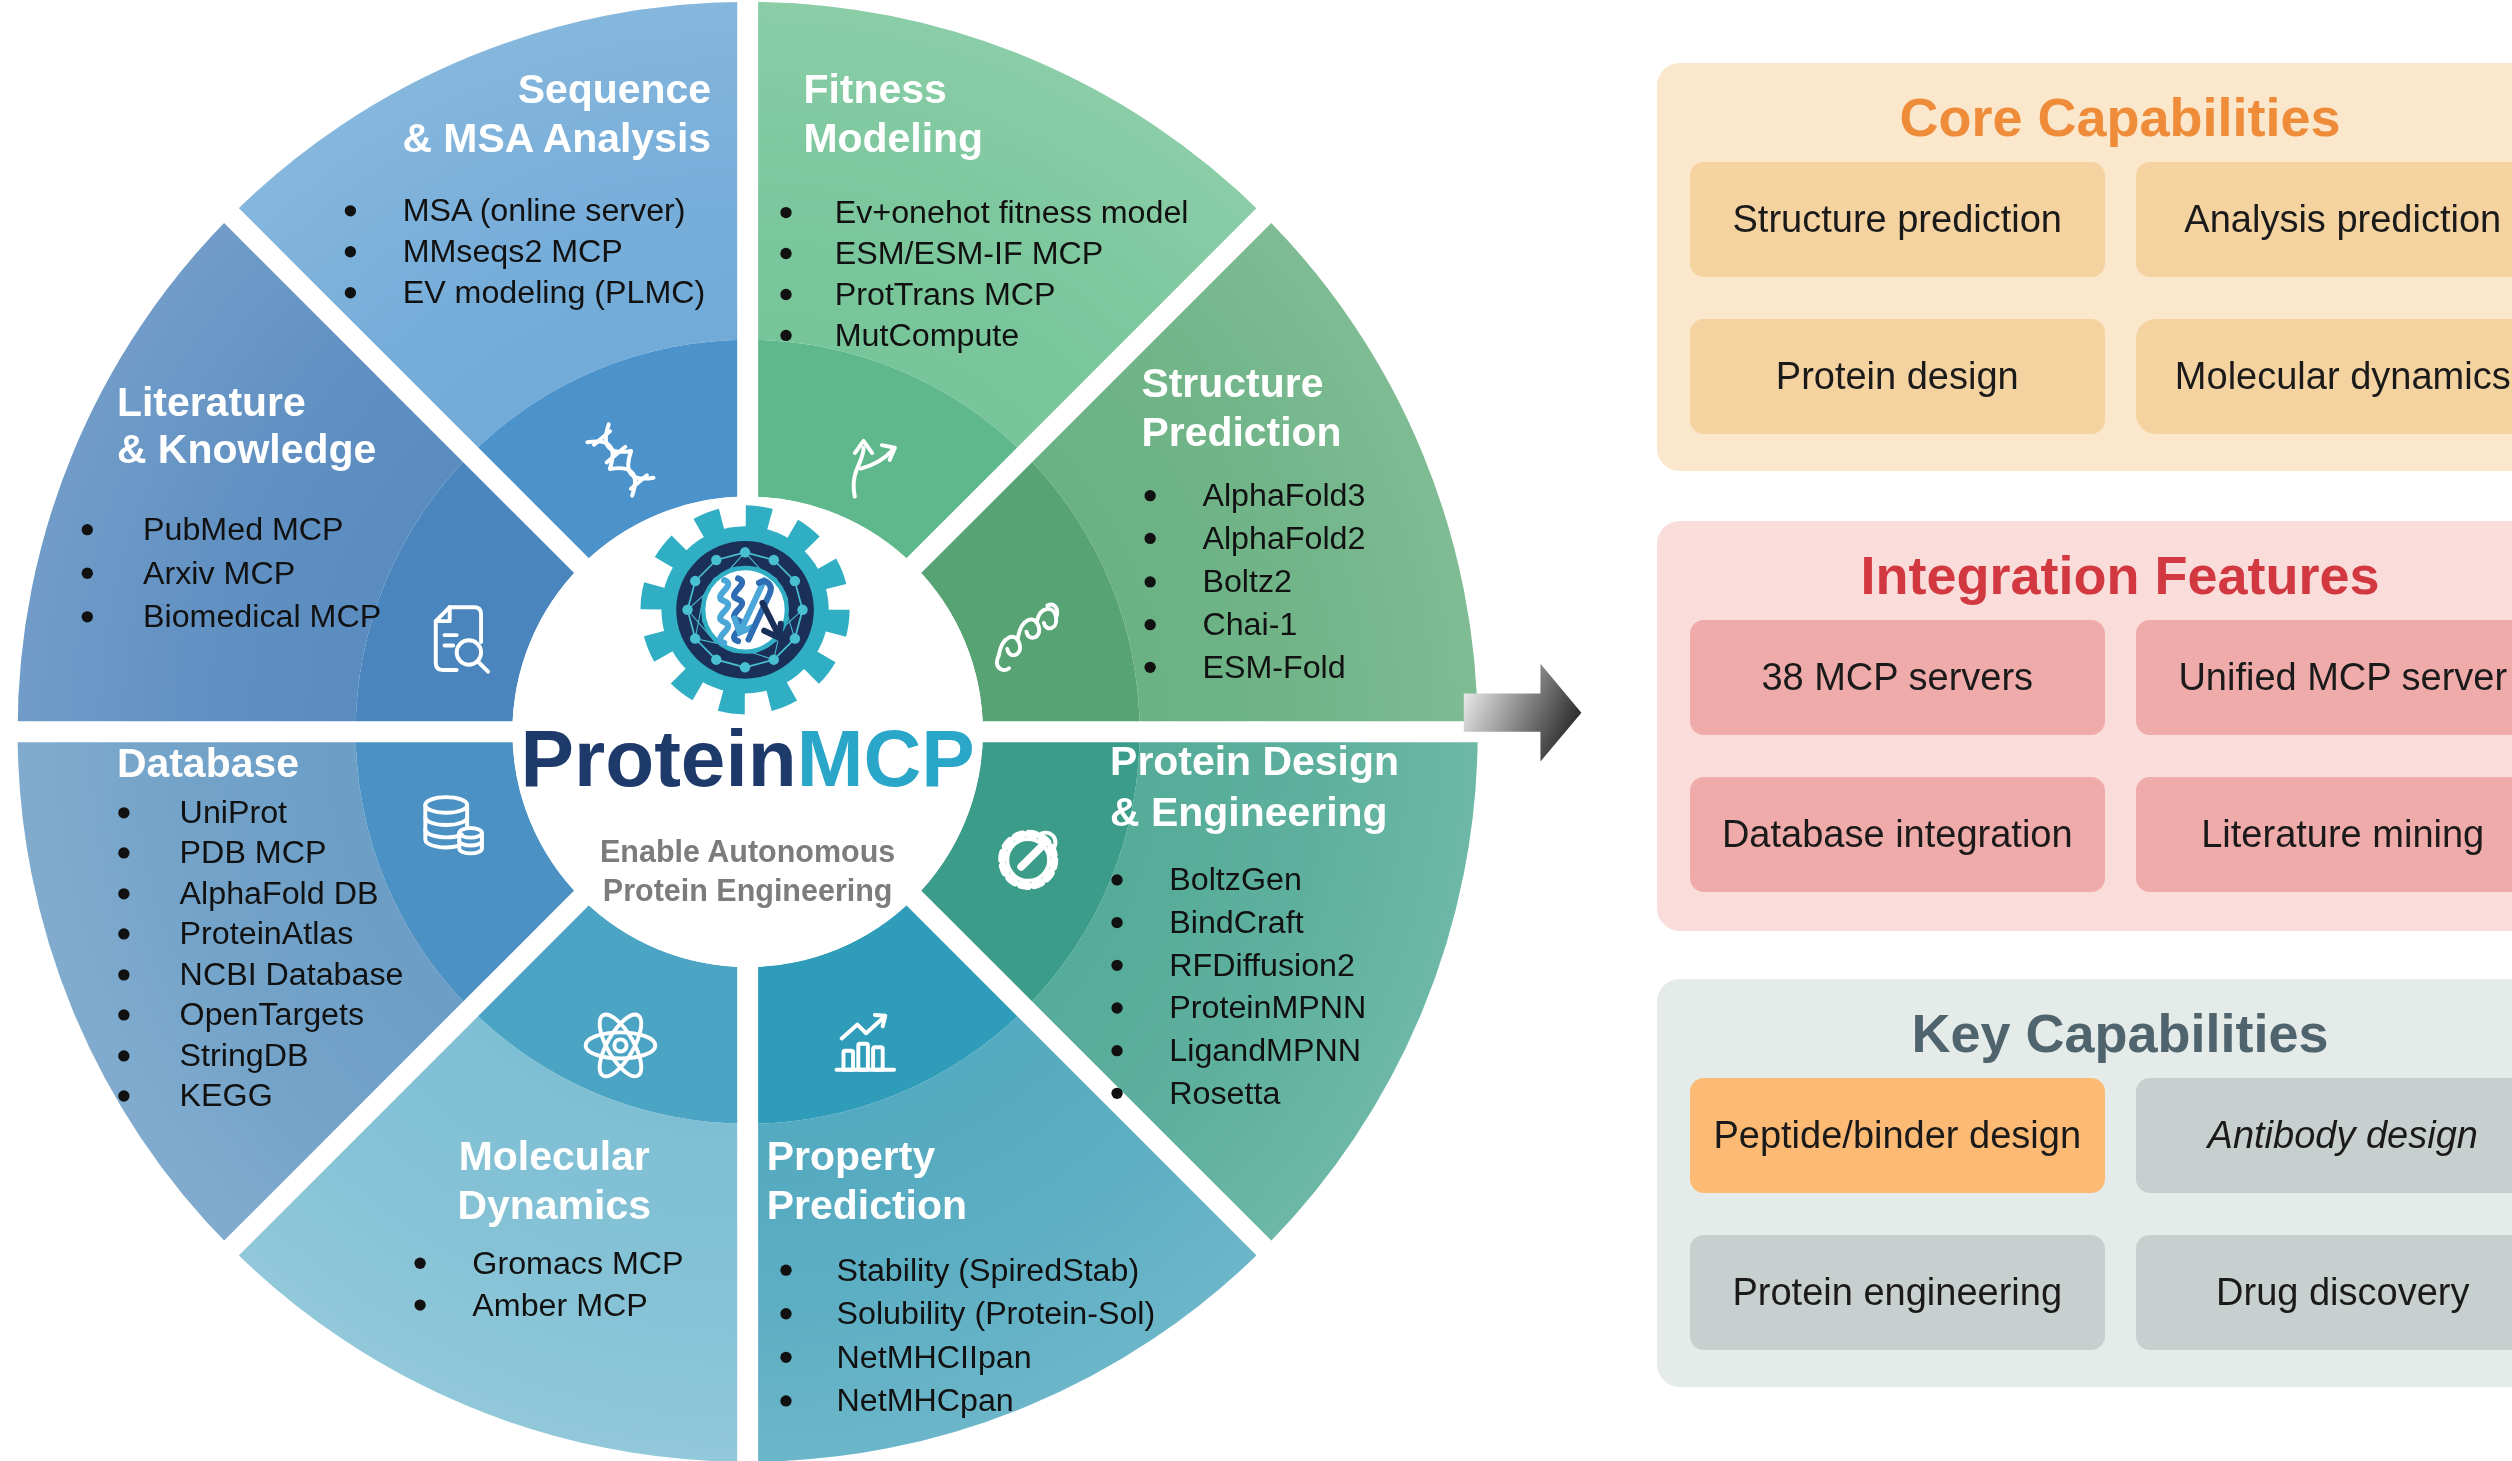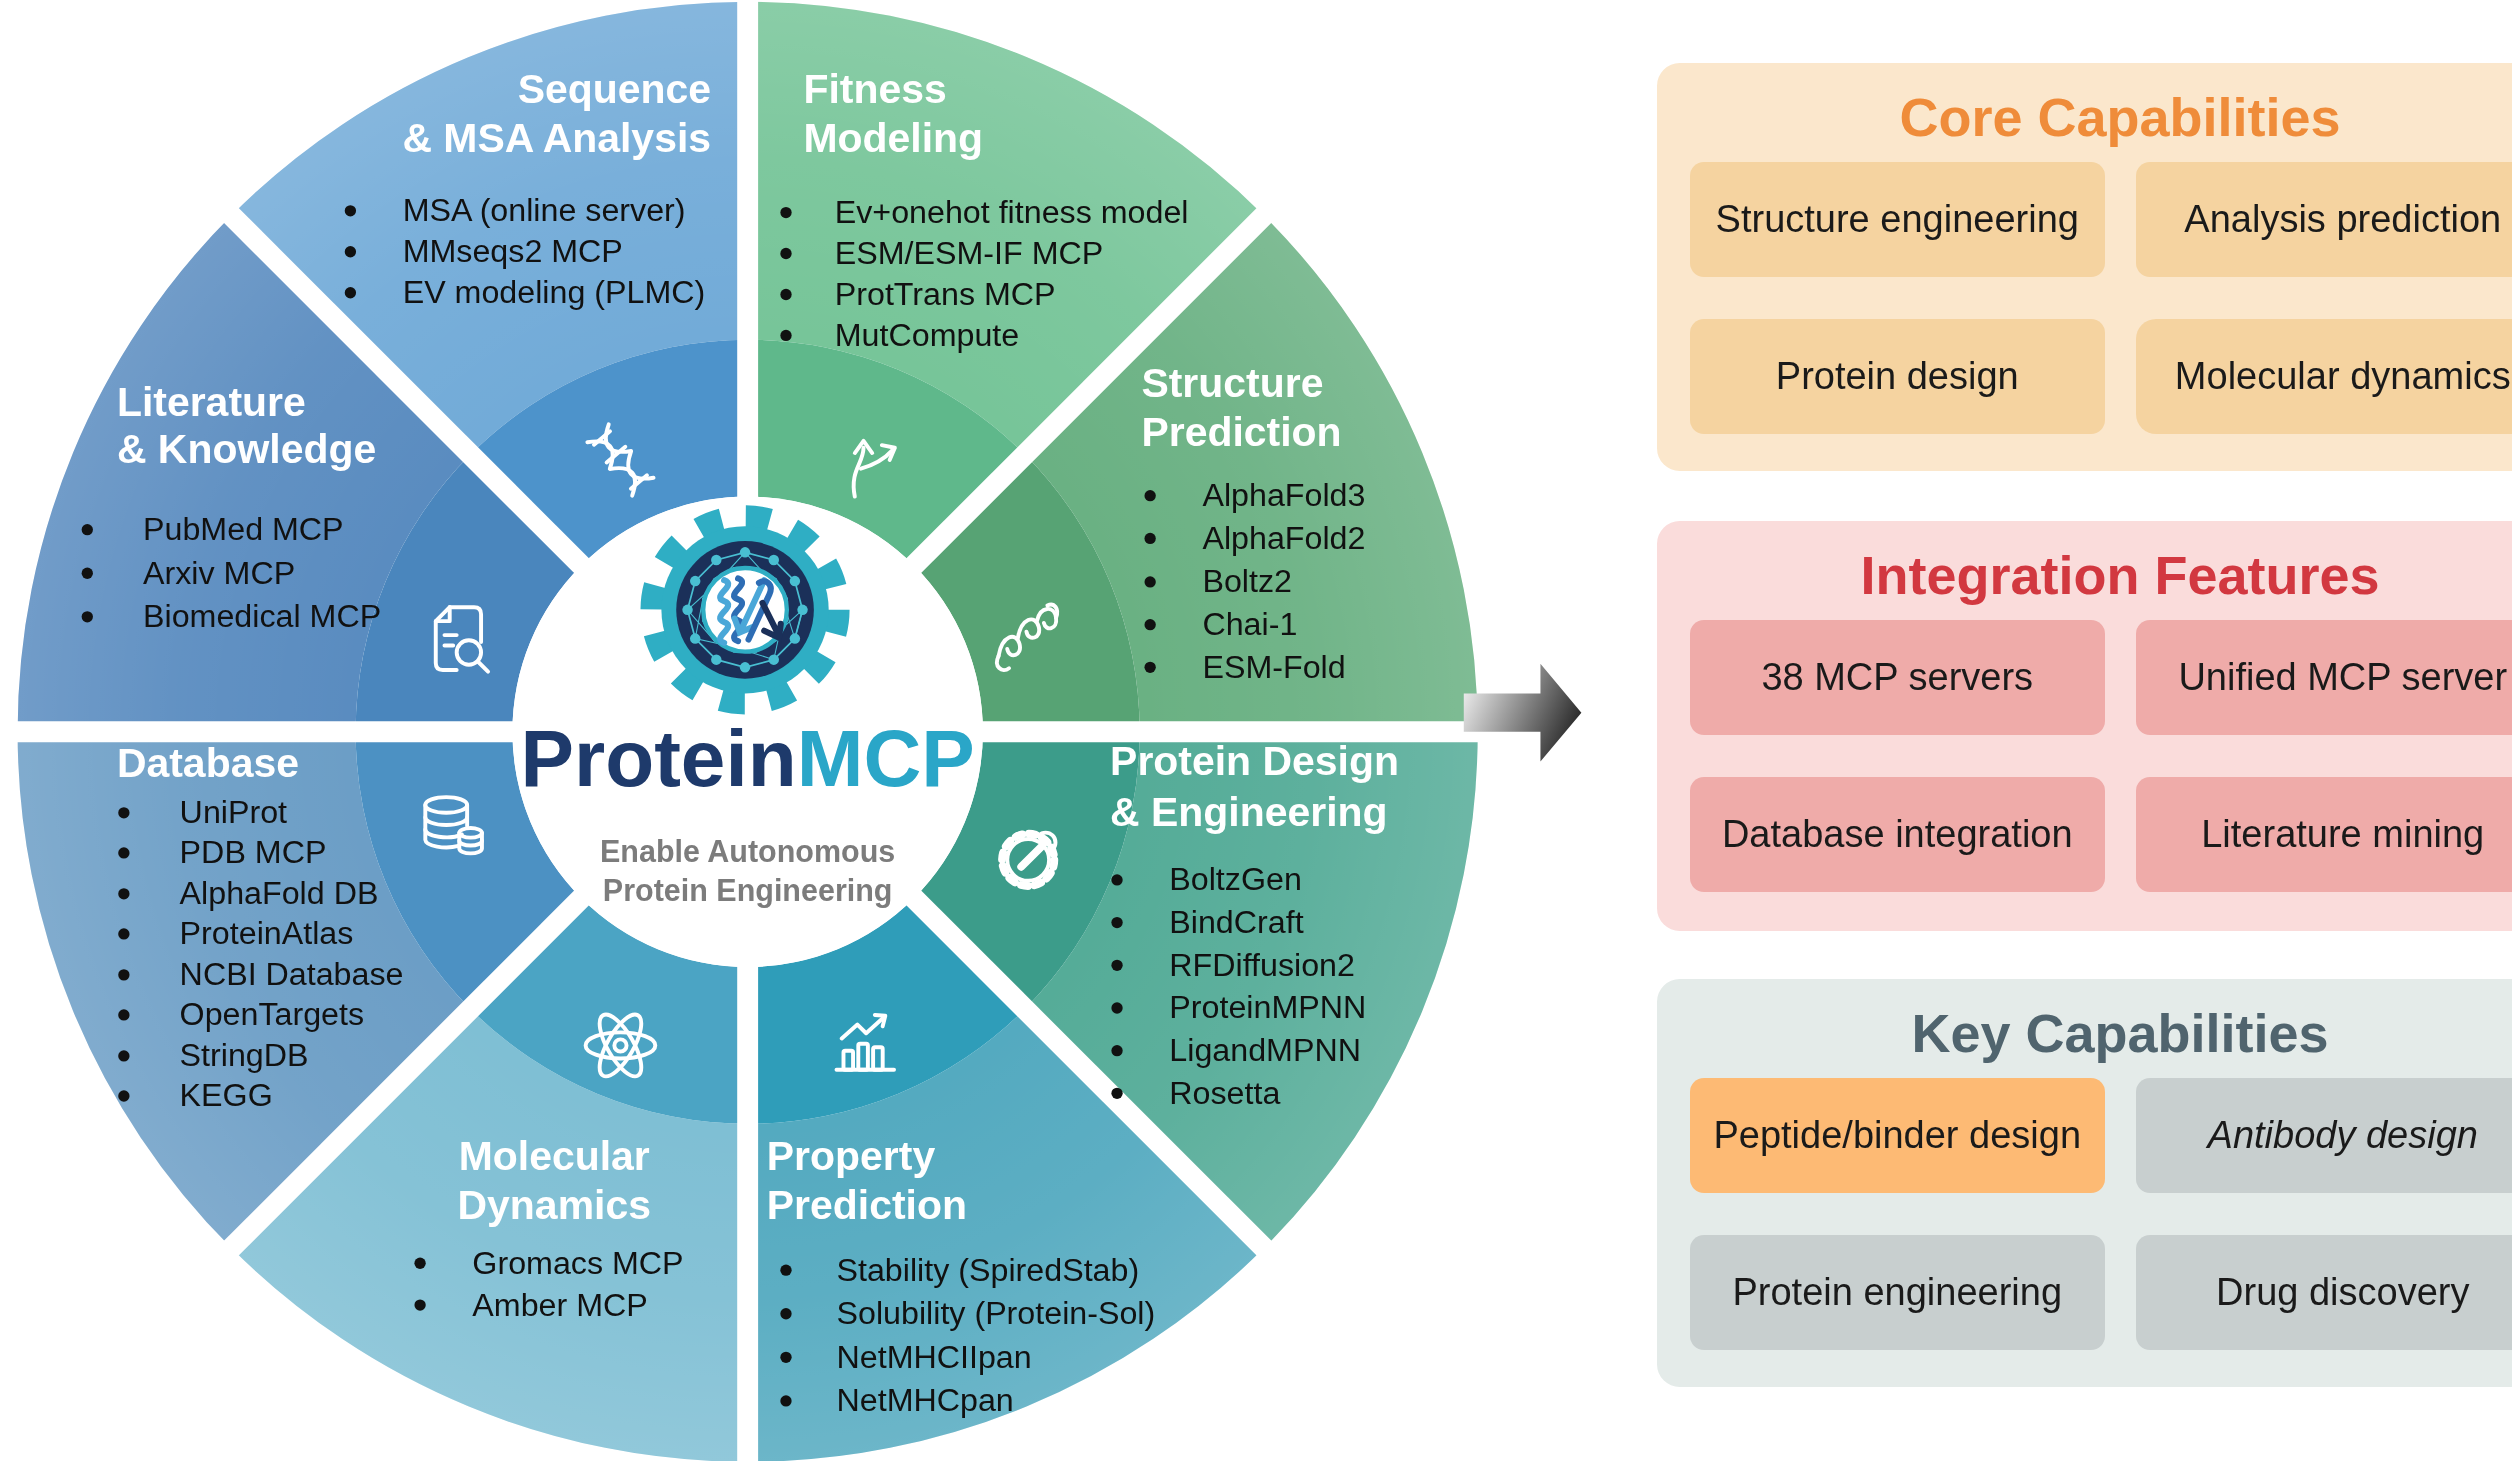--- a/index.html
+++ b/index.html
@@ -271,21 +271,21 @@
     <circle cx="100" cy="708" r="6.5" fill="#111"></circle>
         <text class="seg-bullet" x="164" y="720">Biomedical MCP</text>
   </g>
 
   <path fill="url(#arrowGrad)" d="M1680,796 L1768,796 L1768,762 L1815,818 L1768,874 L1768,840 L1680,840 Z"></path>
 </svg>
 
 <div class="panel panel-core" style="background: rgb(251, 231, 204);">
   <div class="panel-title" style="color: rgb(239, 140, 58);">Core Capabilities</div>
   <div class="panel-grid">
-    <div class="panel-box" style="background: rgb(245, 211, 160);">Structure engineering</div>
+    <div class="panel-box" style="background: rgb(245, 211, 160);">Structure prediction</div>
     <div class="panel-box" style="background: rgb(245, 211, 160);">Analysis prediction</div>
     <div class="panel-box" style="background: rgb(245, 211, 160);">Protein design</div>
     <div class="panel-box" style="background: rgb(245, 211, 160); border-radius: 20px;">Molecular dynamics</div>
   </div>
 </div>
 
 <div class="panel panel-int" style="background: rgb(250, 220, 219);">
   <div class="panel-title" style="color: rgb(210, 56, 64);">Integration Features</div>
   <div class="panel-grid">
     <div class="panel-box" style="background: rgb(239, 171, 169);">38 MCP servers</div>

